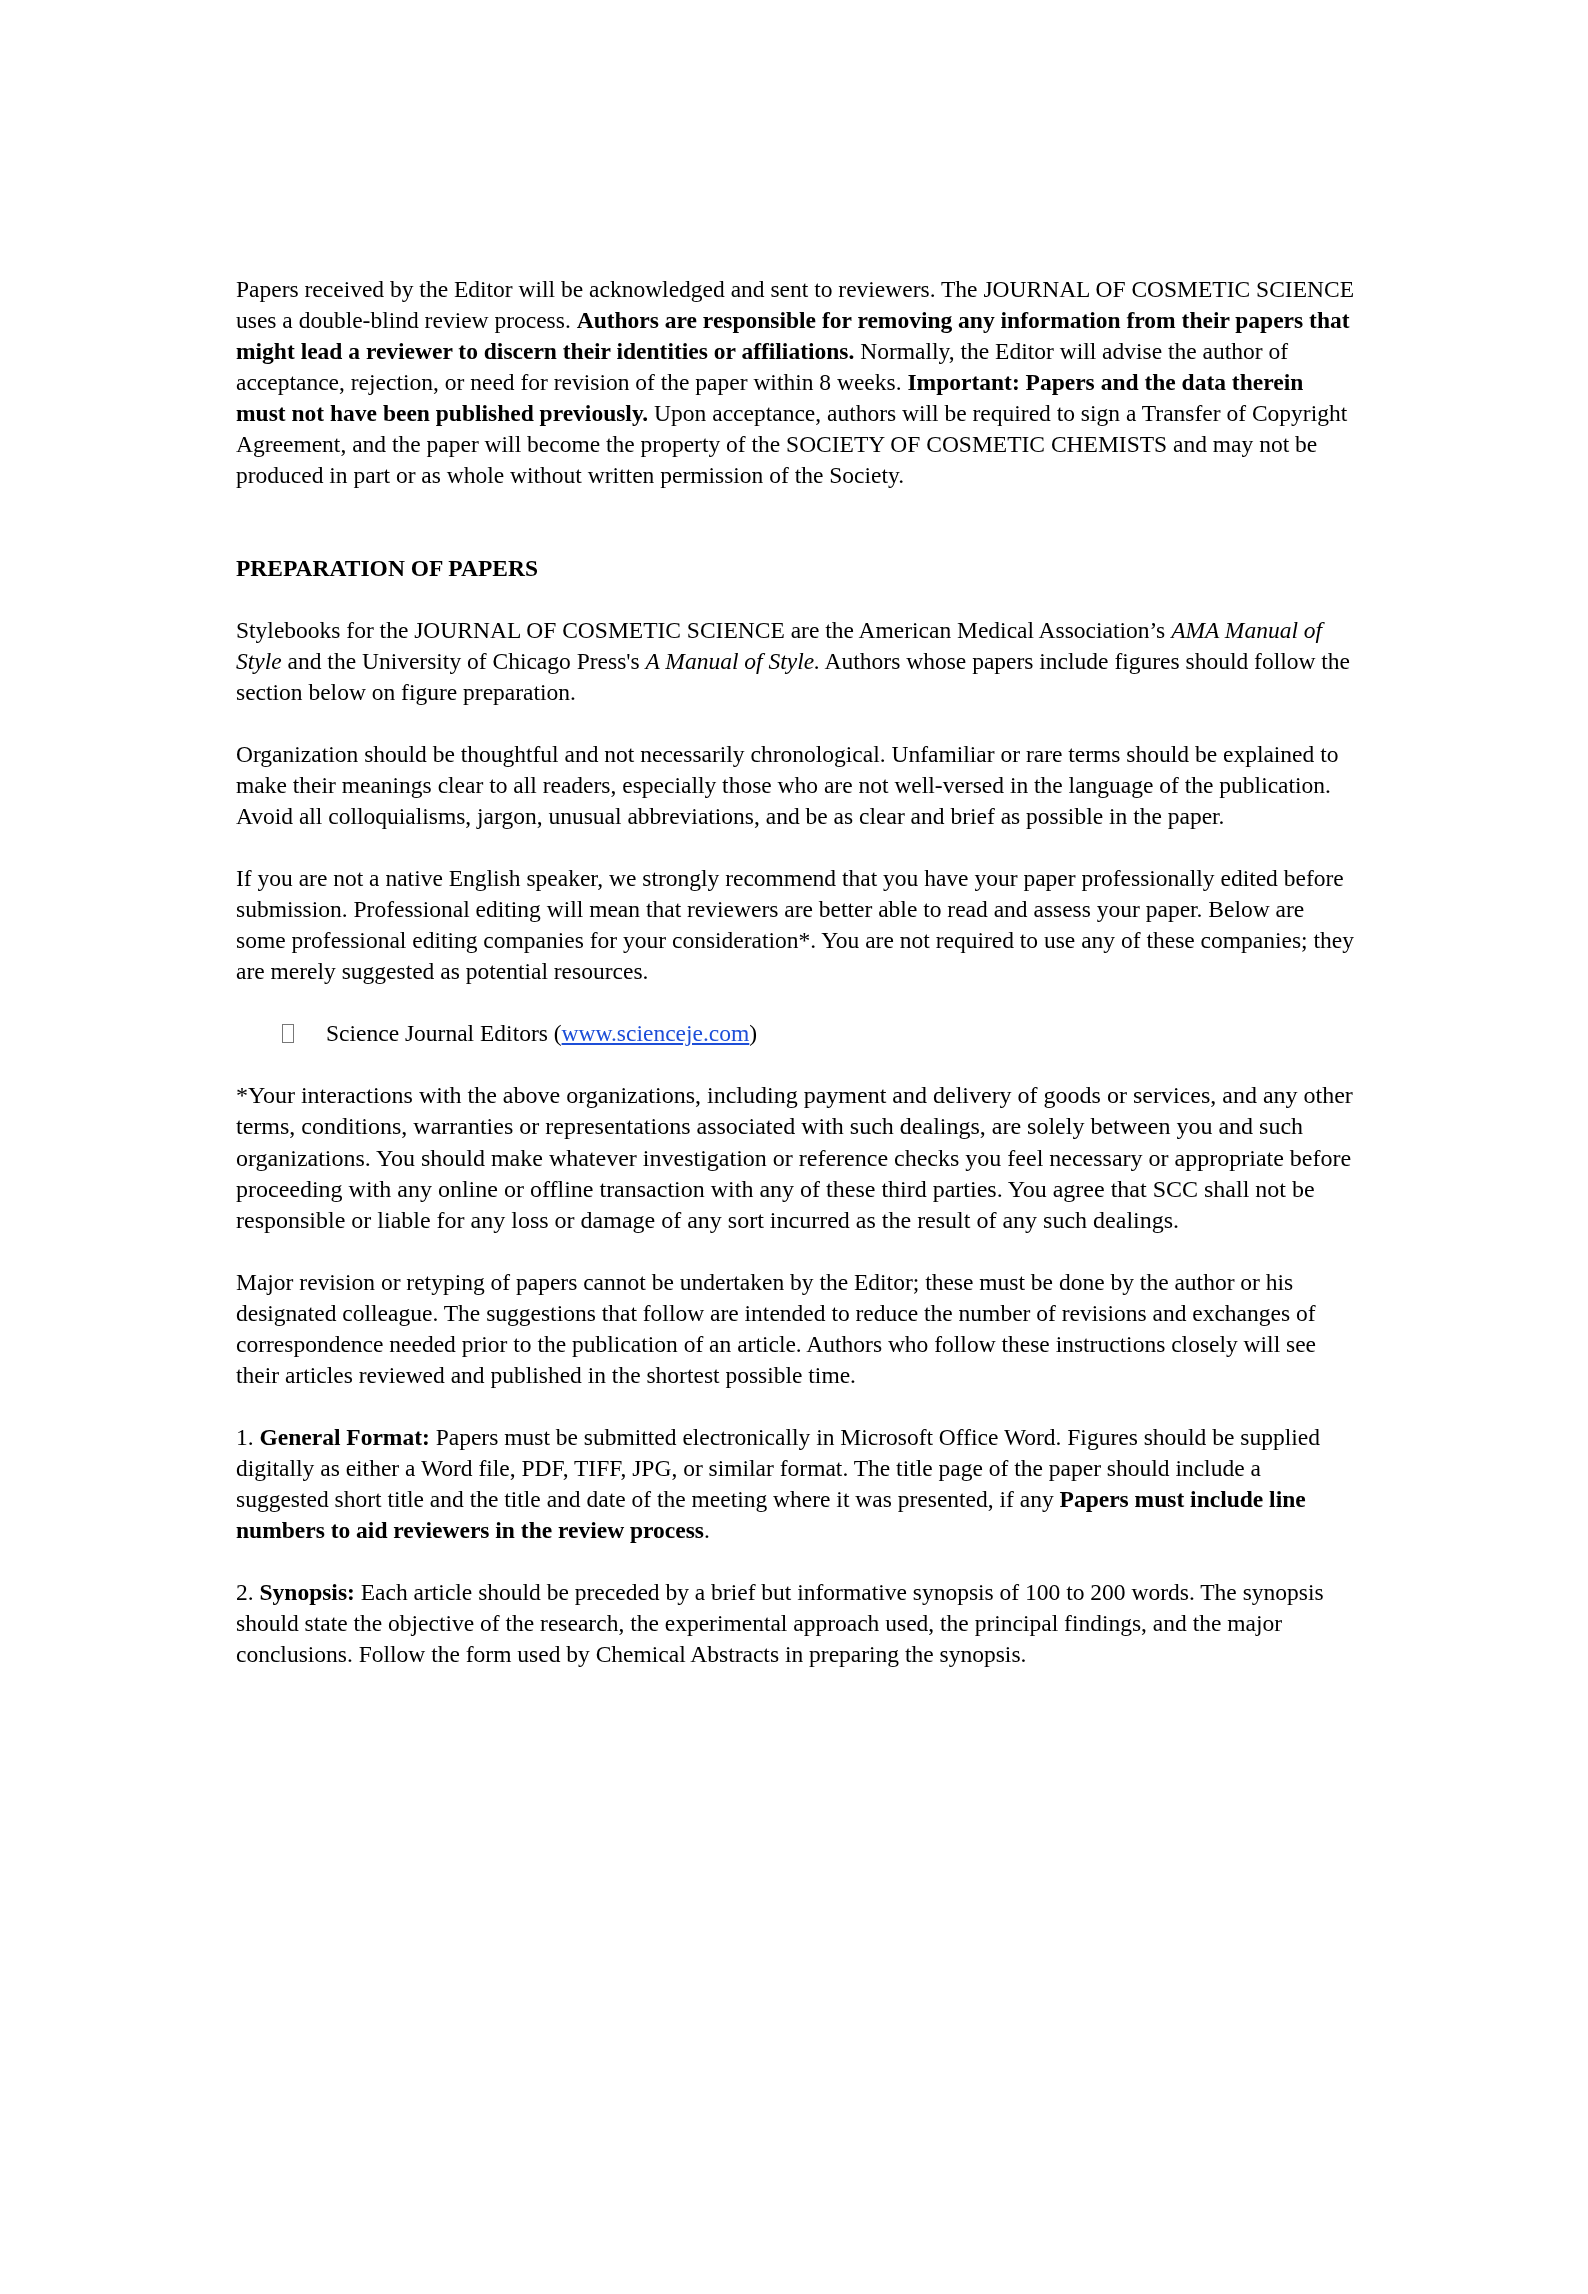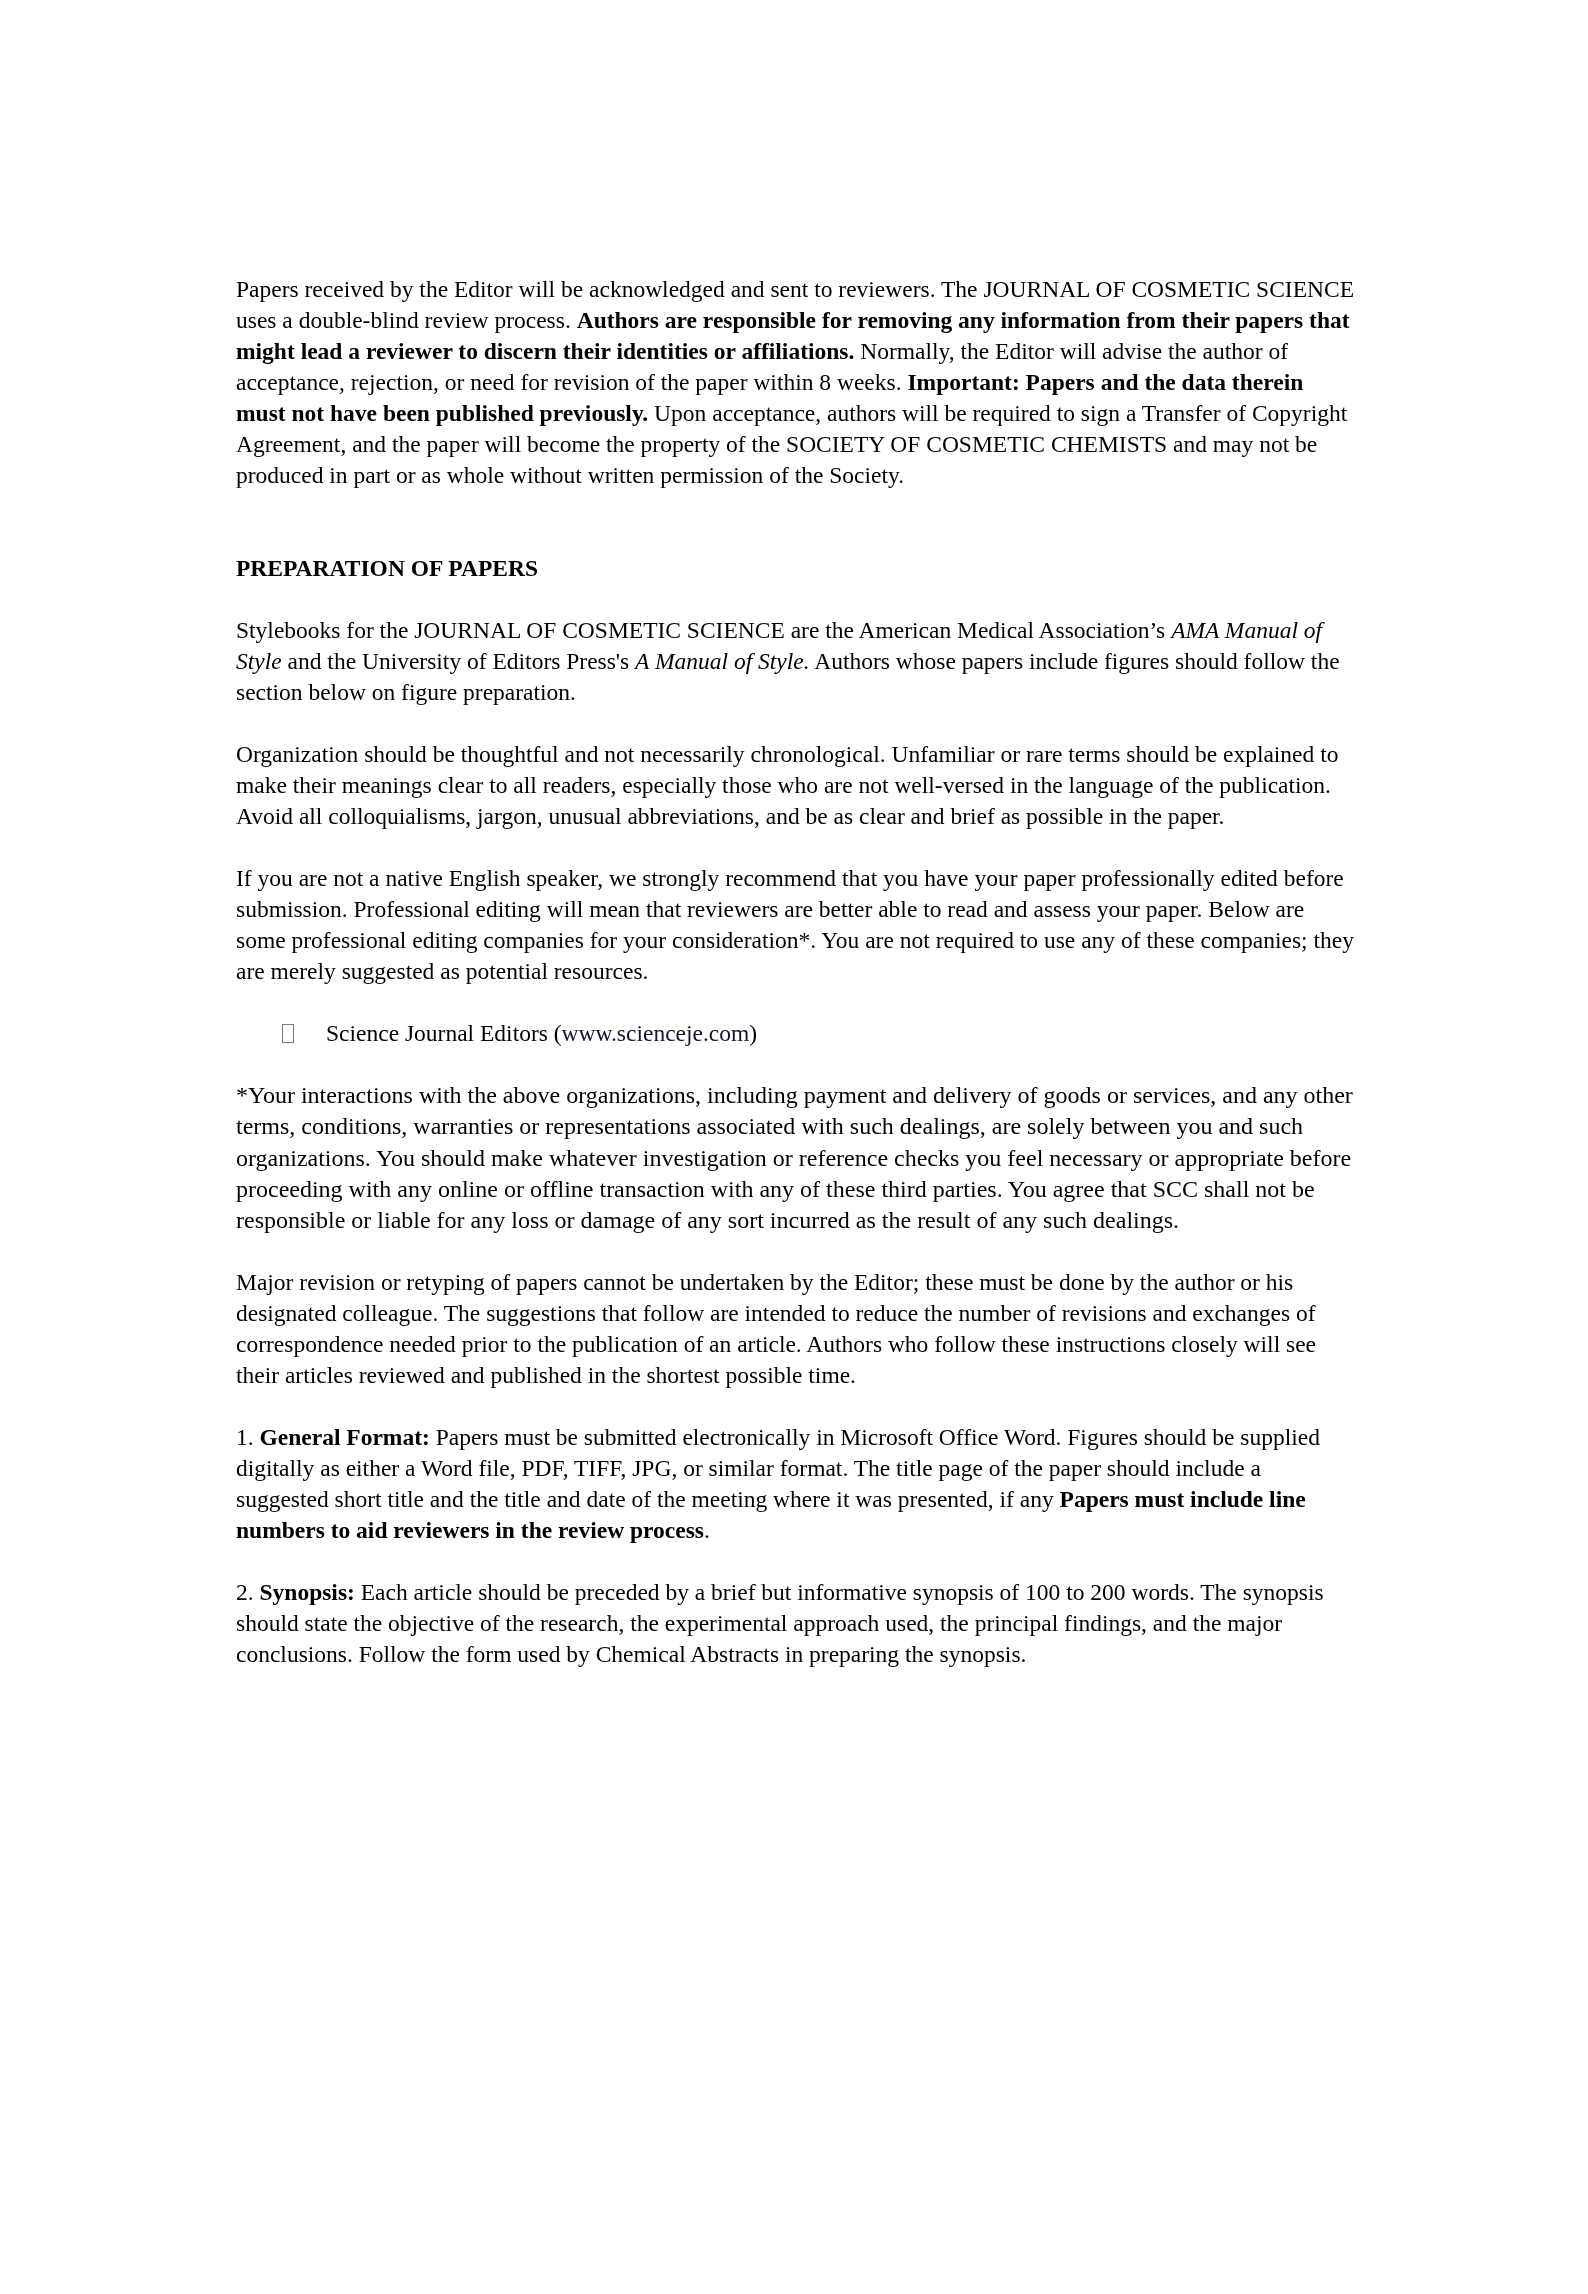--- a/index.html
+++ b/index.html
@@ -32,39 +32,40 @@
   .bullet-box {
     position: absolute;
     left: 46px;
     top: 5.6px;
     width: 12.2px;
     height: 19px;
     border: 1.9px solid #777777;
     display: inline-block;
   }
   a.doclink {
-    color: #0f172a;
+    color: #1d4ed8;
+    text-decoration: underline;
     cursor: pointer;
   }
   .footnote {
     font-size: 24px;
     line-height: 1.3;
     margin: 0 0 31px 0;
   }
 </style>
 </head>
 <body>
 
 <div class="page">
 
   <p><span>Papers received by the Editor will be acknowledged and sent to reviewers. The JOURNAL OF COSMETIC SCIENCE uses a double-blind review process. </span><span class="b">Authors are responsible for removing any information from their papers that might lead a reviewer to discern their identities or affiliations.</span><span> Normally, the Editor will advise the author of acceptance, rejection, or need for revision of the paper within 8 weeks. </span><span class="b">Important: Papers and the data therein must not have been published previously.</span><span> Upon acceptance, authors will be required to sign a Transfer of Copyright Agreement, and the paper will become the property of the SOCIETY OF COSMETIC CHEMISTS and may not be produced in part or as whole without written permission of the Society.</span></p>
 
   <p class="heading">PREPARATION OF PAPERS</p>
 
-  <p><span>Stylebooks for the JOURNAL OF COSMETIC SCIENCE are the American Medical Association’s </span><span class="i">AMA Manual of Style</span><span> and the University of Editors Press's </span><span class="i">A Manual of Style.</span><span> Authors whose papers include figures should follow the section below on figure preparation.</span></p>
+  <p><span>Stylebooks for the JOURNAL OF COSMETIC SCIENCE are the American Medical Association’s </span><span class="i">AMA Manual of Style</span><span> and the University of Chicago Press's </span><span class="i">A Manual of Style.</span><span> Authors whose papers include figures should follow the section below on figure preparation.</span></p>
 
 
   <p>Organization should be thoughtful and not necessarily chronological. Unfamiliar or rare terms should be explained to make their meanings clear to all readers, especially those who are not well-versed in the language of the publication. Avoid all colloquialisms, jargon, unusual abbreviations, and be as clear and brief as possible in the paper.</p>
 
   <p>If you are not a native English speaker, we strongly recommend that you have your paper professionally edited before submission. Professional editing will mean that reviewers are better able to read and assess your paper. Below are some professional editing companies for your consideration*. You are not required to use any of these companies; they are merely suggested as potential resources.</p>
 
   <div class="bullet-list">
     <div class="bullet-item"><span class="bullet-box"></span><span>Science Journal Editors (</span><a class="doclink">www.scienceje.com</a><span>)</span></div>
   </div>
 

